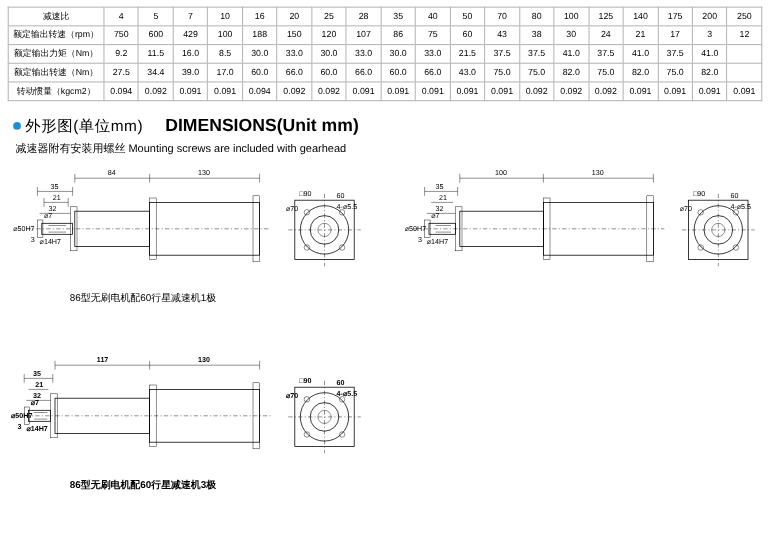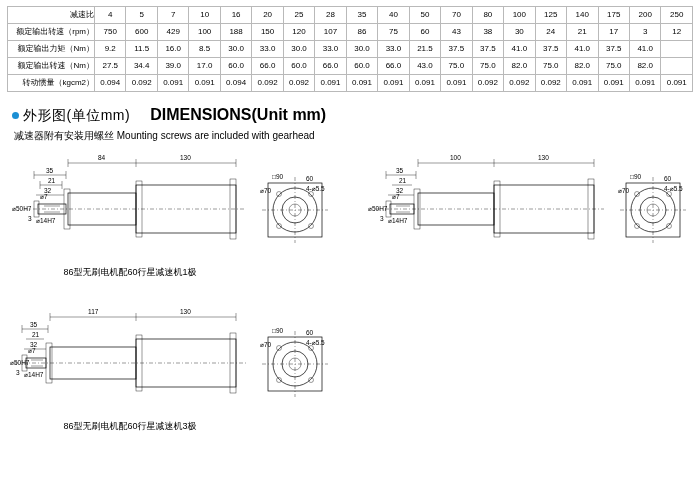--- a/index.html
+++ b/index.html
@@ -30,21 +30,21 @@
   table.spec td {
     border: 1px solid #b9b9b9;
     font-size: 8px;
     text-align: center;
     height: 16px;
     padding: 0;
     line-height: 16px;
     color: #000;
   }
   table.spec td.rowhead {
-    text-align: right;
+    text-align: center;
     font-size: 8px;
     width: 86px;
     white-space: nowrap;
   }
 
   
   .sec-head {
     margin: 14px 0 0 12px;
     display: flex;
     align-items: baseline;
@@ -327,21 +327,21 @@
         <circle class="thin" cx="301" cy="77" r="2.5"></circle>
         <line class="dash" x1="252" y1="61" x2="318" y2="61"></line>
         <line class="dash" x1="285" y1="28" x2="285" y2="94"></line>
         <text class="txt" x="262" y="30">□90</text>
         <text class="txt" x="296" y="32">60</text>
         <text class="txt" x="250" y="44">⌀70</text>
         <text class="txt" x="296" y="42">4-⌀5.5</text>
       </svg>
     </div>
 
-    <div class="draw-block" style="left:10px; top:154px;">
+    <div class="draw-block" style="left:10px; top:170px;font-weight:bold;">
       <svg width="320" height="115" viewBox="0 0 320 115">
         <line class="dim" x1="40" y1="14" x2="126" y2="14"></line>
         <line class="dim" x1="40" y1="10" x2="40" y2="18"></line>
         <line class="dim" x1="126" y1="10" x2="126" y2="18"></line>
         <text class="txt" x="78" y="11">117</text>
         <line class="dim" x1="126" y1="14" x2="226" y2="14"></line>
         <line class="dim" x1="226" y1="10" x2="226" y2="18"></line>
         <text class="txt" x="170" y="11">130</text>
 
         <line class="dim" x1="12" y1="26" x2="38" y2="26"></line>

